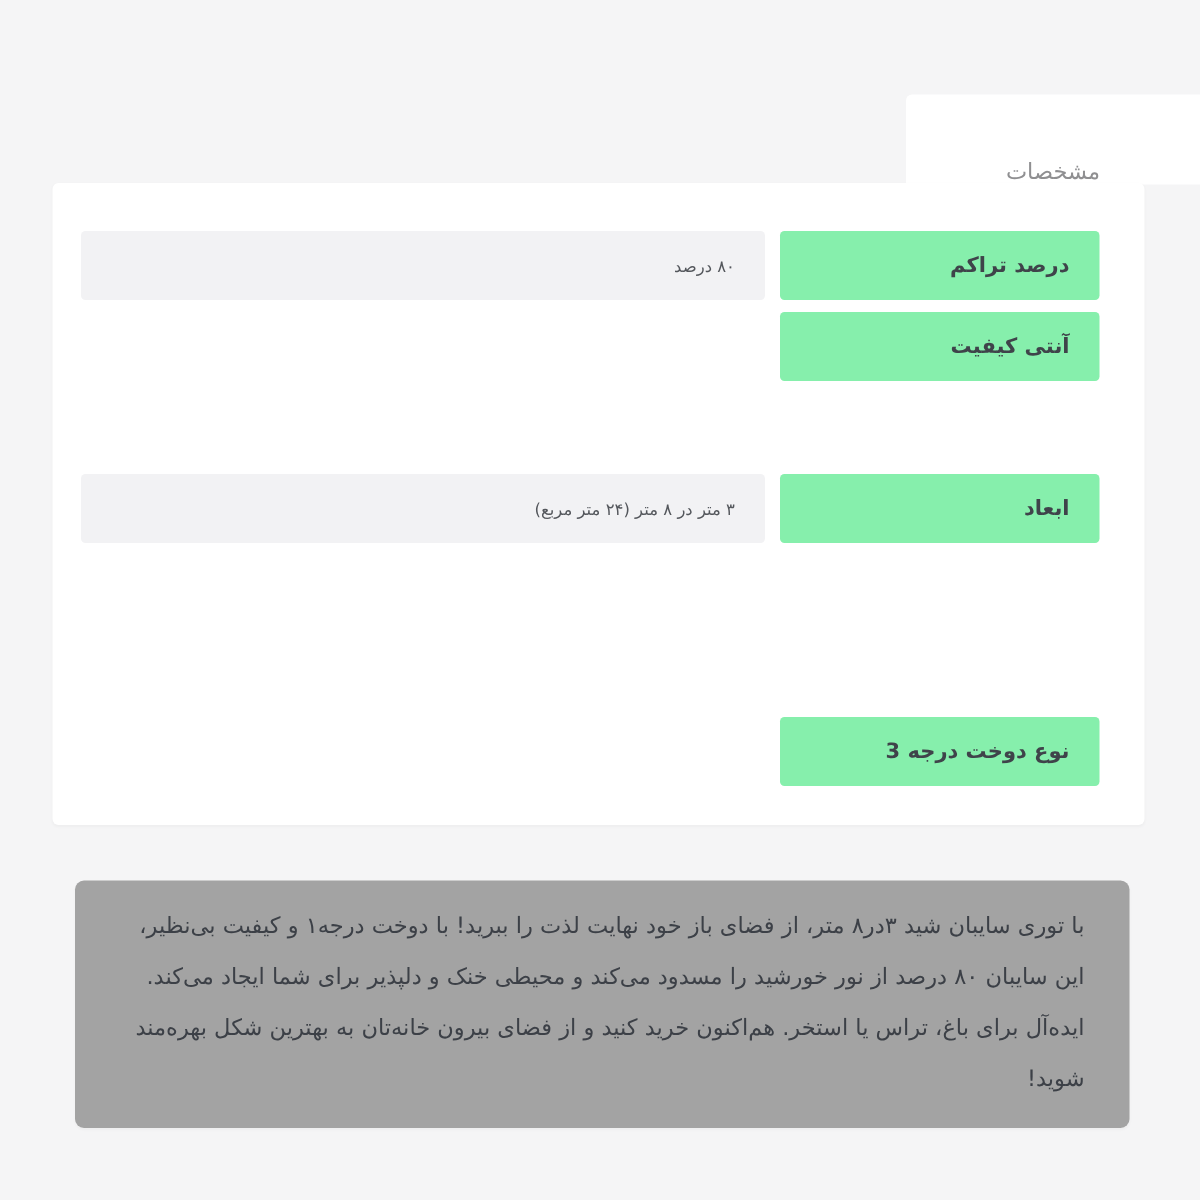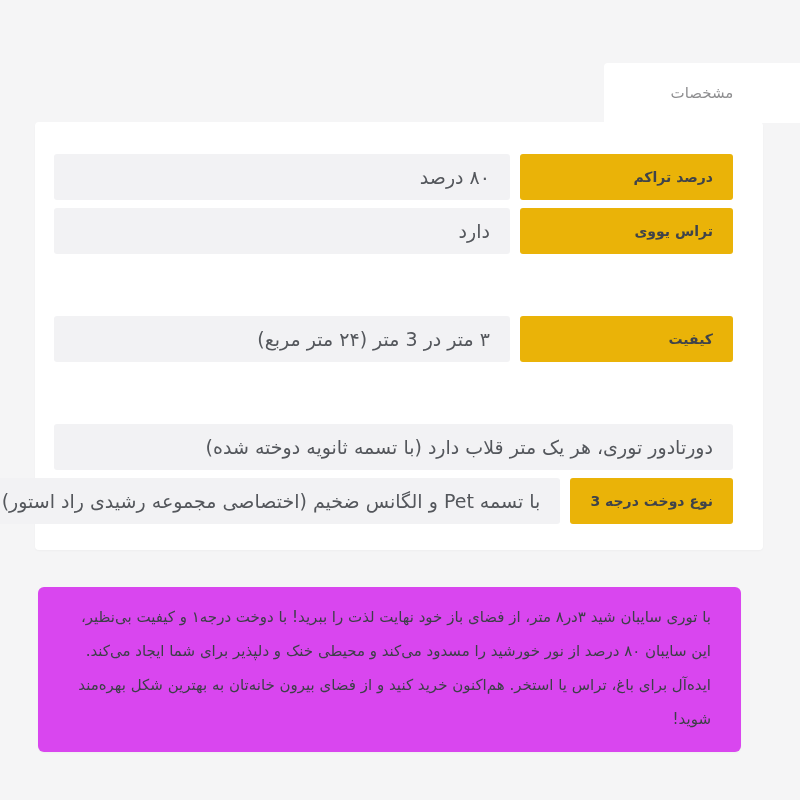--- a/index.html
+++ b/index.html
@@ -14,21 +14,21 @@
 
   .spec-tab {
     position: absolute;
     top: 63px;
     right: 0;
     width: 196px;
     height: 60px;
     background: #ffffff;
     border-radius: 4px 0 0 0;
     display: flex;
-    align-items: center;
+    align-items: flex-end;
     justify-content: center;
     color: #8f8f91;
     font-size: 15px;
     cursor: pointer;
   }
 
   .spec-card {
     position: absolute;
     top: 122px;
     left: 35px;
@@ -42,49 +42,49 @@
 
   .spec-row {
     display: flex;
     flex-direction: row;       
     height: 46px;
     margin: 0 30px 8px 19px;   
     gap: 10px;
   }
   .spec-label {
     width: 213px;
-    background: #eab308;
+    background: #86efac;
     border-radius: 3px;
     display: flex;
     align-items: center;
     padding: 0 20px;
     font-size: 14px;
     font-weight: bold;
     color: #3f434a;
     white-space: nowrap;
   }
   .spec-value {
     flex: 1;
     background: #f2f2f4;
     border-radius: 3px;
     display: flex;
     align-items: center;
     padding: 0 20px;
-    font-size: 19px;
+    font-size: 11px;
     color: #54575c;
     white-space: nowrap;
   }
 
   .desc-card {
     position: absolute;
     top: 587px;
-    left: 38px;
+    left: 50px;
     width: 703px;
     height: 165px;
-    background: #d946ef;
+    background: #a3a3a3;
     border-radius: 6px;
     box-shadow: 0 1px 2px rgba(0,0,0,0.03);
     padding: 13px 30px;
   }
   .desc-text {
     font-size: 15px;
     line-height: 34px;
     color: #3c4047;
     text-align: right;
   }
@@ -95,35 +95,32 @@
 <div class="spec-tab">
   <span>مشخصات</span>
 </div>
 
 <div class="spec-card">
   <div class="spec-row">
     <div class="spec-label">درصد تراکم</div>
     <div class="spec-value">۸۰ درصد</div>
   </div>
   <div class="spec-row">
-    <div class="spec-label">تراس یووی</div>
-    <div class="spec-value">دارد</div>
+    <div class="spec-label">آنتی کیفیت</div>
   </div>
   <div class="spec-row">
   </div>
   <div class="spec-row">
-    <div class="spec-label">کیفیت</div>
-    <div class="spec-value">۳ متر در 3 متر (۲۴ متر مربع)</div>
+    <div class="spec-label">ابعاد</div>
+    <div class="spec-value">۳ متر در ۸ متر (۲۴ متر مربع)</div>
   </div>
   <div class="spec-row">
   </div>
   <div class="spec-row">
-    <div class="spec-value">دورتادور توری، هر یک متر قلاب دارد (با تسمه ثانویه دوخته شده)</div>
   </div>
   <div class="spec-row">
     <div class="spec-label">نوع دوخت درجه 3</div>
-    <div class="spec-value">با تسمه Pet و الگانس ضخیم (اختصاصی مجموعه رشیدی راد استور)</div>
   </div>
 </div>
 
 <div class="desc-card">
   <p class="desc-text">با توری سایبان شید ۳در۸ متر، از فضای باز خود نهایت لذت را ببرید! با دوخت درجه۱ و کیفیت بی‌نظیر، این سایبان ۸۰ درصد از نور خورشید را مسدود می‌کند و محیطی خنک و دلپذیر برای شما ایجاد می‌کند. ایده‌آل برای باغ، تراس یا استخر. هم‌اکنون خرید کنید و از فضای بیرون خانه‌تان به بهترین شکل بهره‌مند شوید!</p>
 </div>
 
 </body></html>

